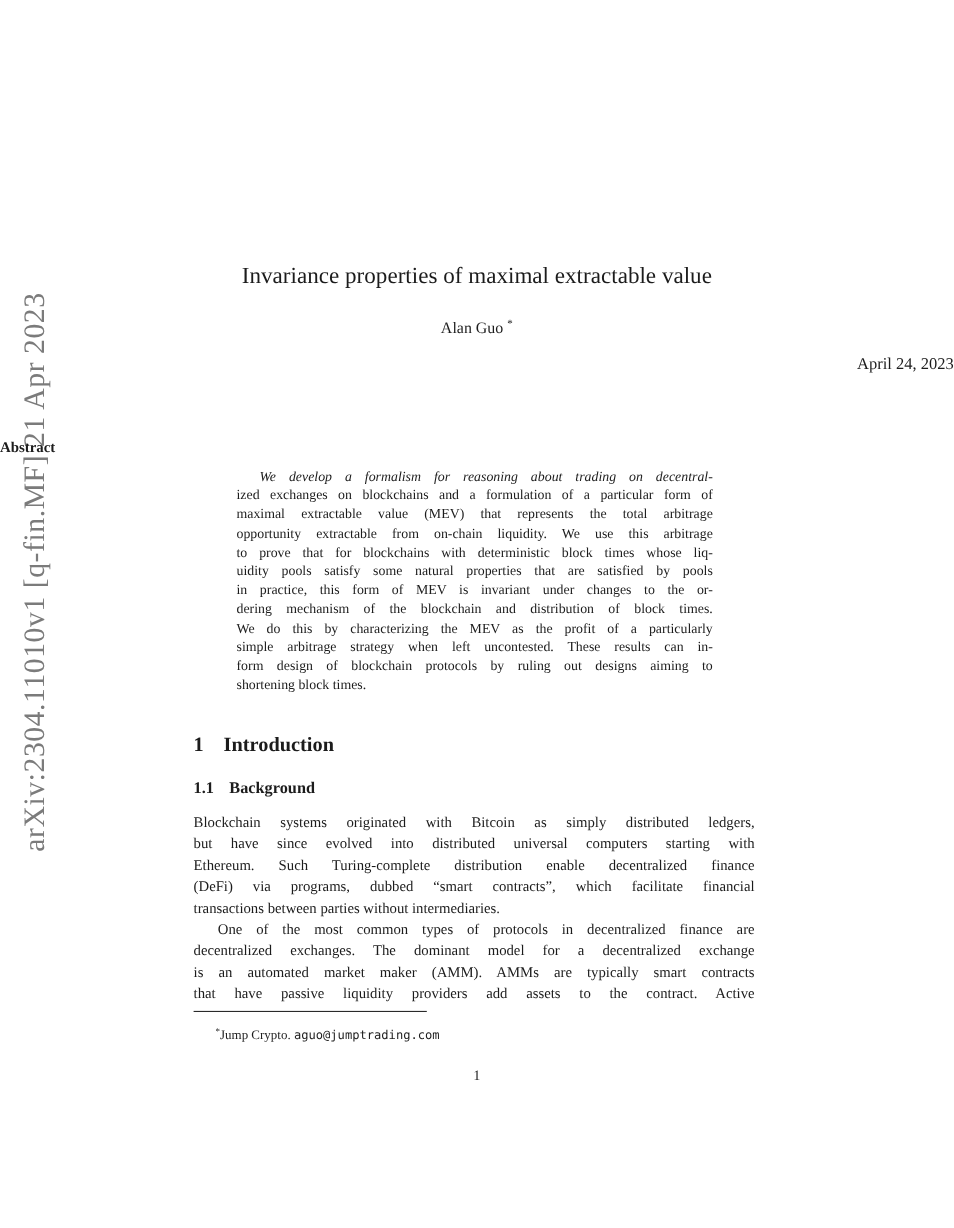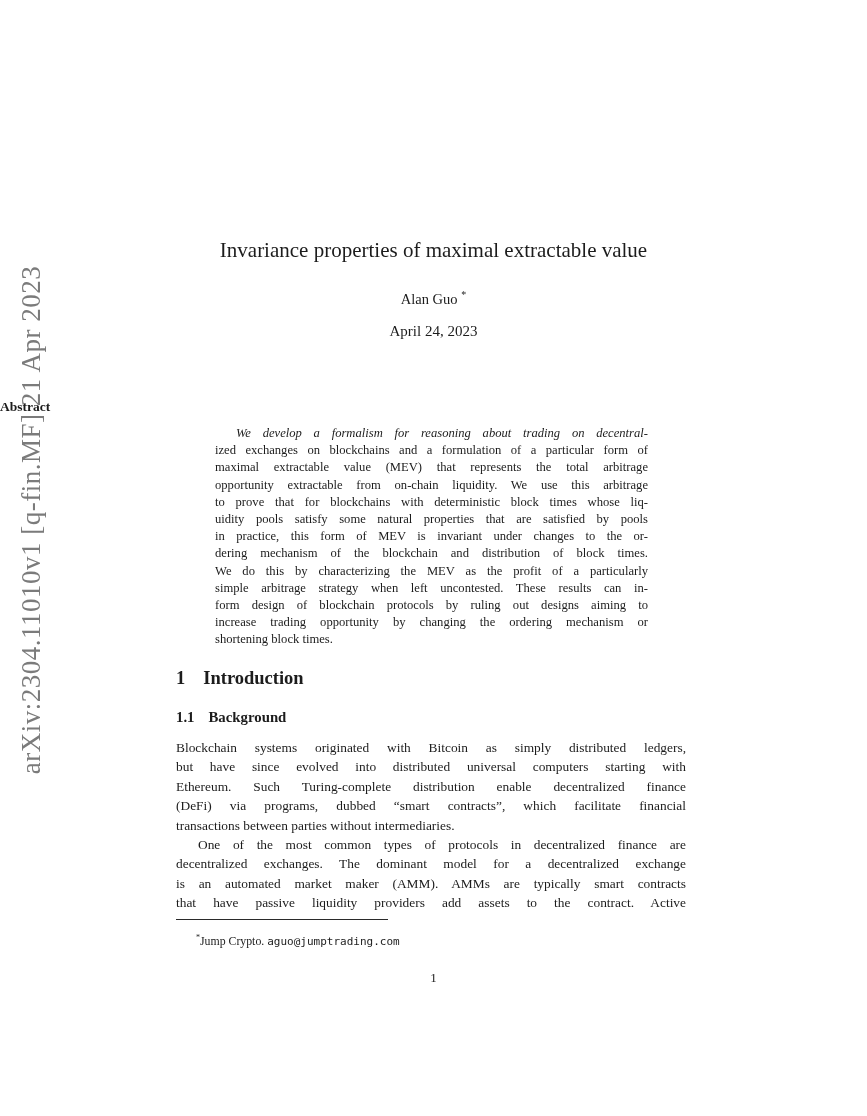--- a/index.html
+++ b/index.html
@@ -46,21 +46,21 @@
     font-size: 14.5px;
   }
   .author-line sup {
     font-size: 10px;
   }
   .date-line {
     position: absolute;
     top: 323px;
     left: 0;
     width: 100%;
-    text-align: center;
+    text-align: right;
     font-size: 15px;
   }
   .abstract-heading {
     position: absolute;
     top: 399px;
     left: 0;
     width: 100%;
     text-align: left;
     font-size: 13.5px;
     font-weight: bold;
@@ -177,21 +177,20 @@
       <div class="tline">ized exchanges on blockchains and a formulation of a particular form of</div>
       <div class="tline">maximal extractable value (MEV) that represents the total arbitrage</div>
       <div class="tline">opportunity extractable from on-chain liquidity. We use this arbitrage</div>
       <div class="tline">to prove that for blockchains with deterministic block times whose liq-</div>
       <div class="tline">uidity pools satisfy some natural properties that are satisfied by pools</div>
       <div class="tline">in practice, this form of MEV is invariant under changes to the or-</div>
       <div class="tline">dering mechanism of the blockchain and distribution of block times.</div>
       <div class="tline">We do this by characterizing the MEV as the profit of a particularly</div>
       <div class="tline">simple arbitrage strategy when left uncontested. These results can in-</div>
       <div class="tline">form design of blockchain protocols by ruling out designs aiming to</div>
-      <div class="tline">increase trading opportunity by changing the ordering mechanism or</div>
       <div class="tline tline-last">shortening block times.</div>
     </div>
 
   <div class="sec-heading">
     <span class="sec-num">1</span><span>Introduction</span>
   </div>
 
   <div class="subsec-heading">
     <span class="sec-num">1.1</span><span>Background</span>
   </div>

